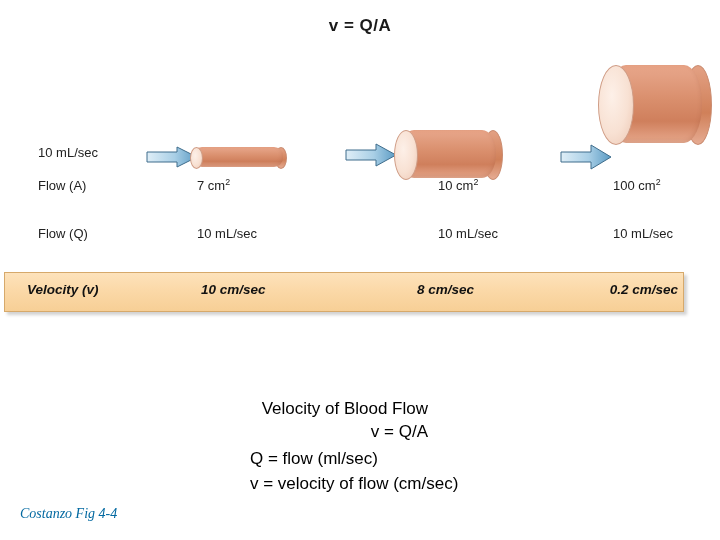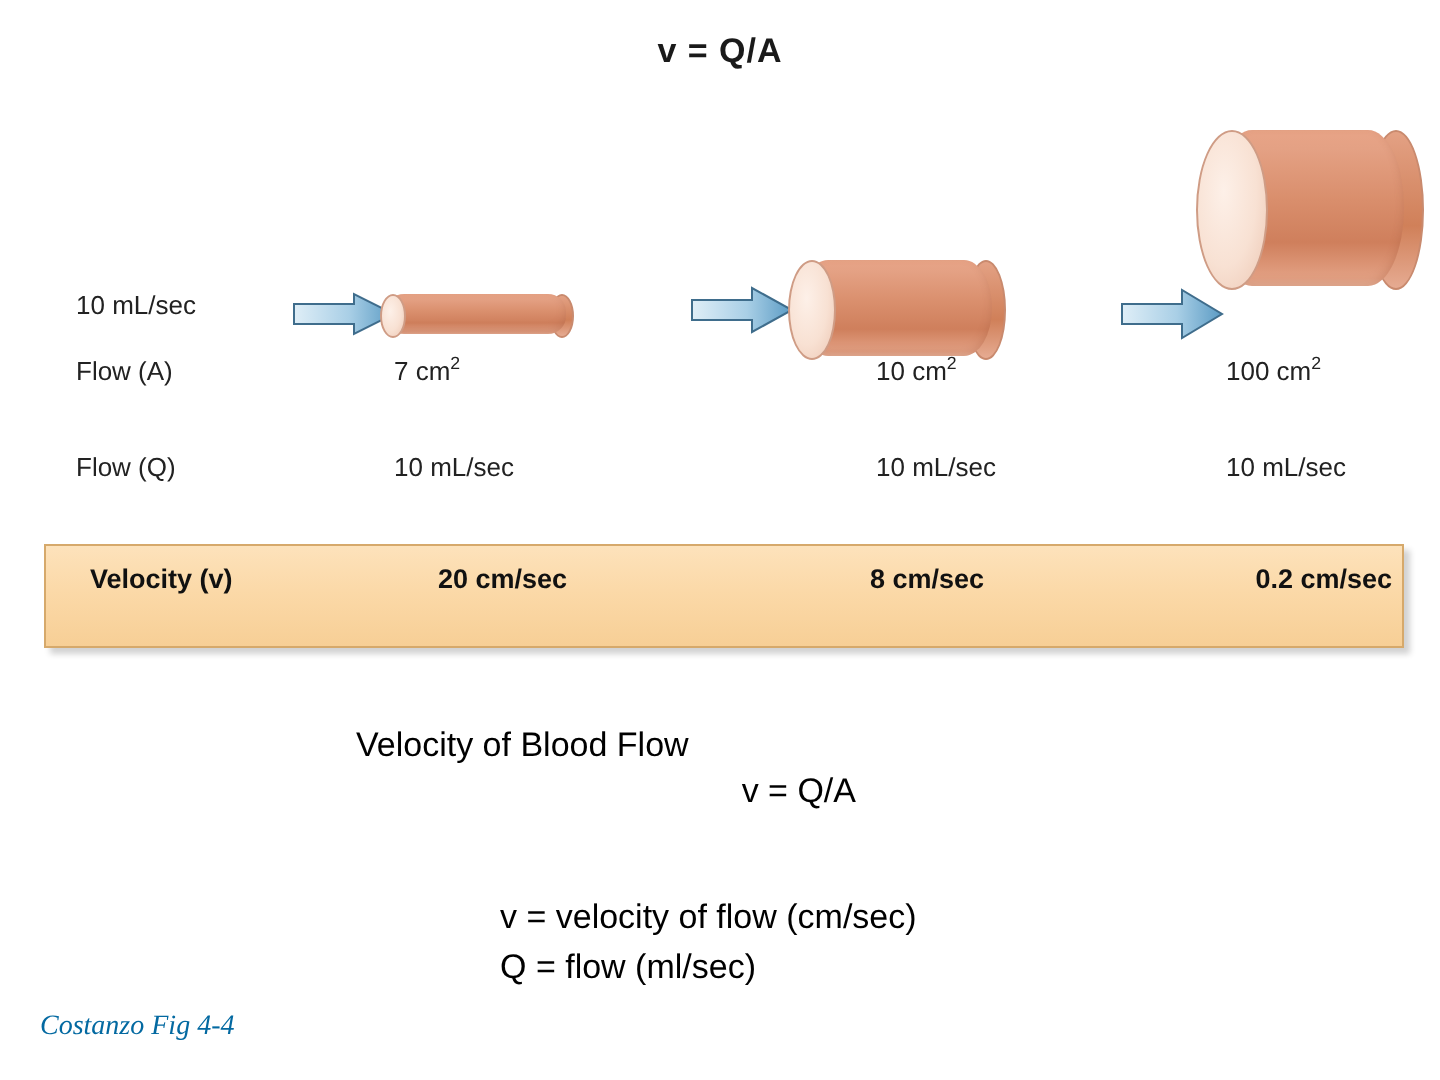--- a/index.html
+++ b/index.html
@@ -105,28 +105,29 @@
   .c3 { left: 613px; }
   sup {
     font-size: 0.68em;
     vertical-align: super;
     line-height: 0;
   }
 
   
   #velocity-bar {
     position: absolute;
-    left: 22px;
+    left: 4px;
     top: 272px;
     width: 680px;
-    height: 52px;
+    height: 40px;
     background: linear-gradient(to bottom, #fde2bb 0%, #fbd9a8 45%, #f7cf96 100%);
     border: 1px solid #d6a96b;
     box-shadow: 3px 3px 3px rgba(0,0,0,0.18);
     box-sizing: border-box;
+    font-style: italic;
   }
   #velocity-bar .vbl {
     position: absolute;
     top: 9px;
     font-size: 13.5px;
     font-weight: bold;
     color: #111;
     white-space: nowrap;
   }
   .v-label { left: 22px; }
@@ -137,21 +138,21 @@
   
   #caption {
     position: absolute;
     left: 178px;
     top: 362px;
     width: 250px;
     font-size: 17px;
     color: #000;
     line-height: 1.35;
   }
-  #caption .line1 { text-align: left; }
+  #caption .line1 { text-align: right; margin-top: 36px; }
   #caption .line2 { text-align: right; }
 
   
   #definitions {
     position: absolute;
     left: 250px;
     top: 447px;
     font-size: 17px;
     line-height: 1.45;
     color: #000;
@@ -241,28 +242,28 @@
 
 <div class="data-row" style="top:226px;">
   <span class="row-label">Flow (Q)</span>
   <span class="cell c1">10 mL/sec</span>
   <span class="cell c2">10 mL/sec</span>
   <span class="cell c3">10 mL/sec</span>
 </div>
 
 <div id="velocity-bar">
   <span class="vbl v-label">Velocity (v)</span>
-  <span class="vbl v-c1">20 cm/sec</span>
+  <span class="vbl v-c1">10 cm/sec</span>
   <span class="vbl v-c2">8 cm/sec</span>
   <span class="vbl v-c3">0.2 cm/sec</span>
 </div>
 
 <div id="caption">
   <div class="line1">Velocity of Blood Flow</div>
   <div class="line2">v = Q/A</div>
 </div>
 
 <div id="definitions">
+  <div>Q = flow (ml/sec)</div>
   <div>v = velocity of flow (cm/sec)</div>
-  <div>Q = flow (ml/sec)</div>
 </div>
 
 <div id="attribution">Costanzo Fig 4-4</div>
 
 </body></html>

